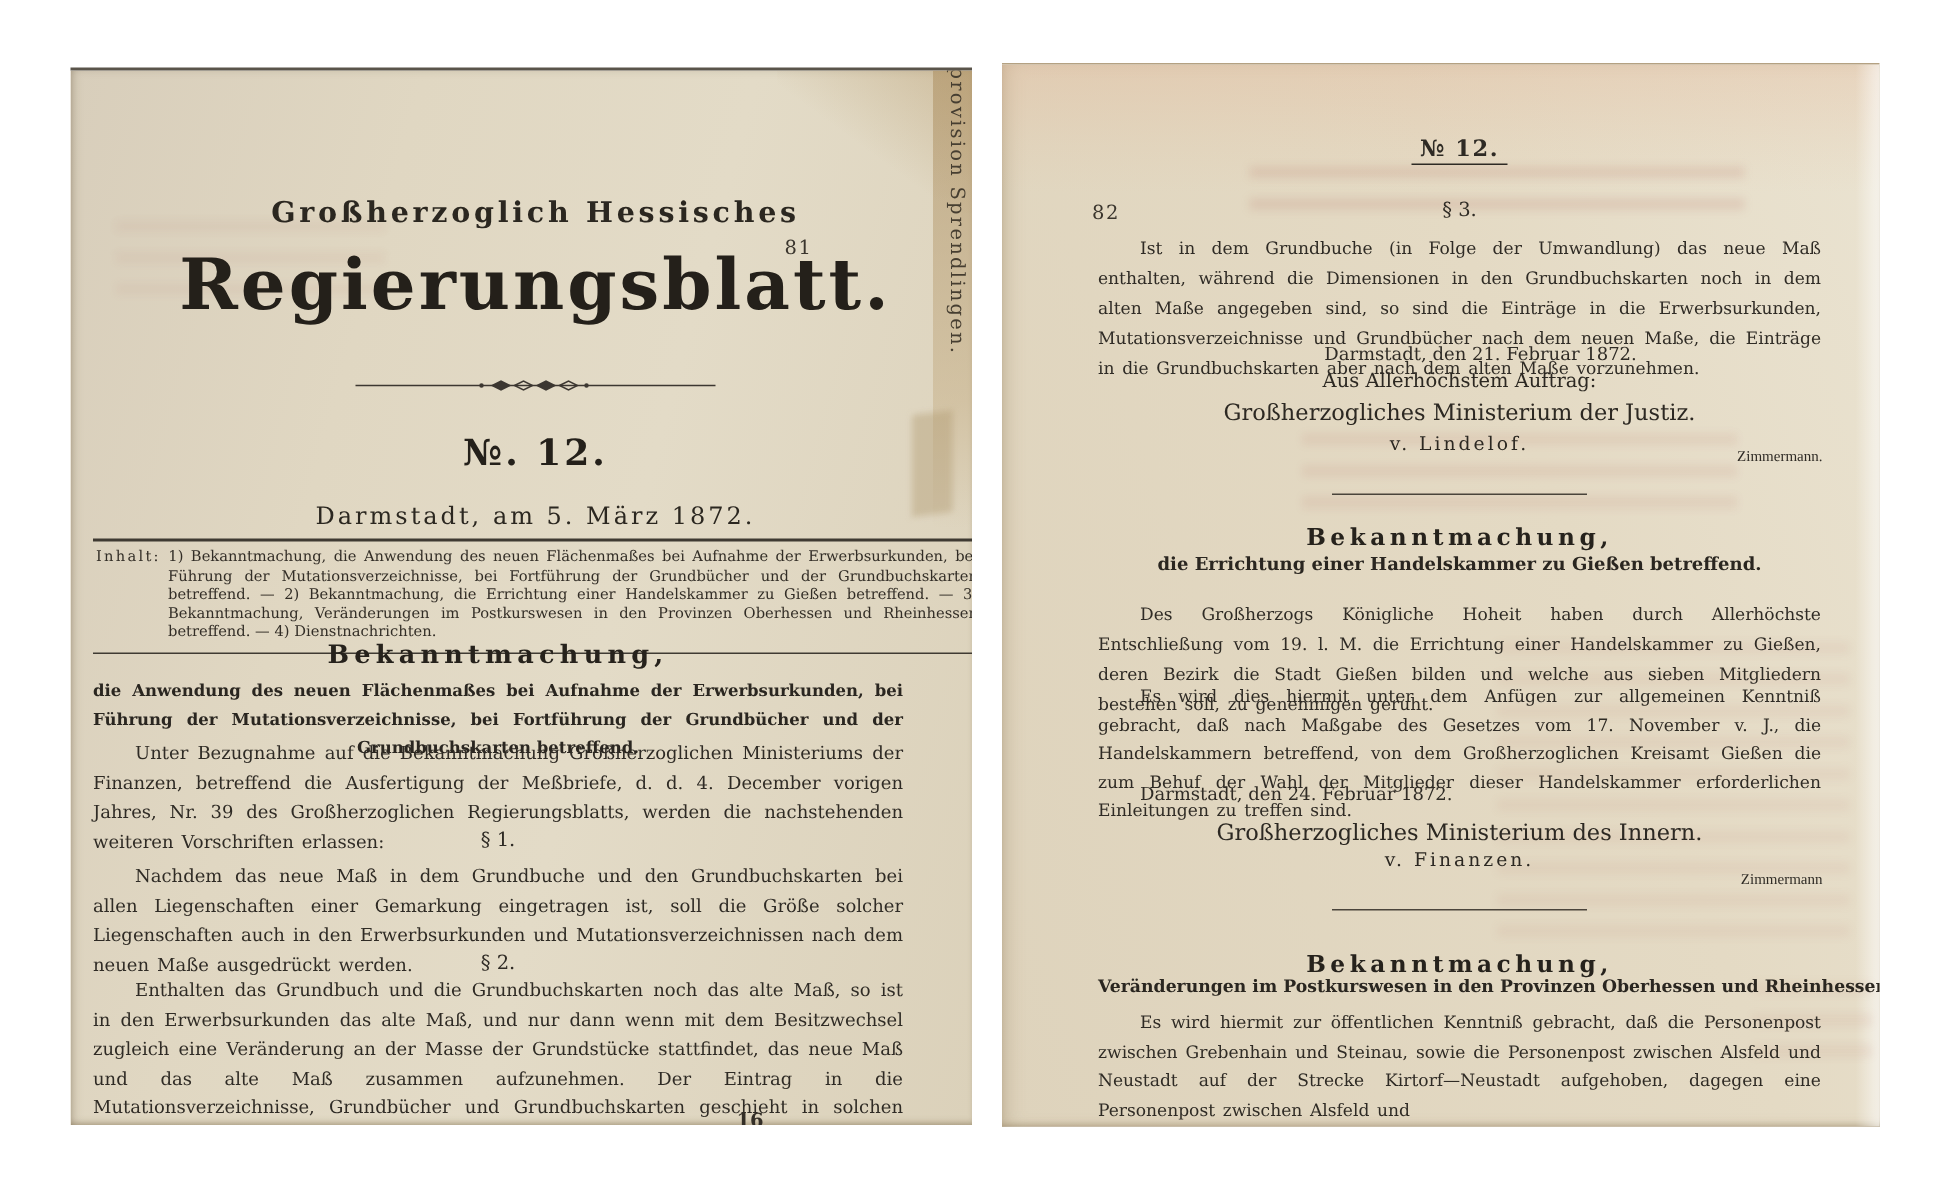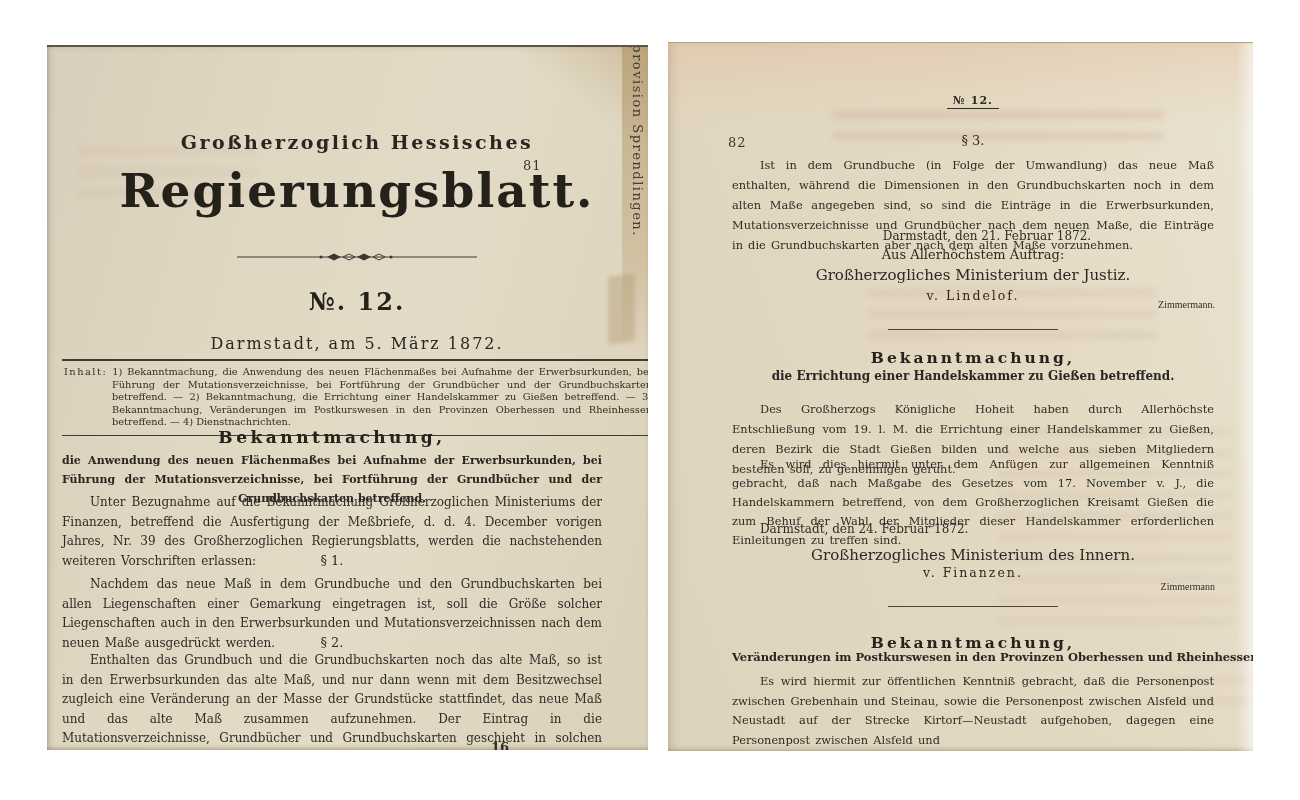--- a/index.html
+++ b/index.html
@@ -56,21 +56,21 @@
   .body-p{font-size:12px;line-height:19.5px;text-align:justify;text-indent:28px;
     word-spacing:1.5px;color:#2f2b25;}
   .sec-label{text-align:center;font-size:13px;color:#2f2b25;}
   .sig-mark{position:absolute;left:444px;top:693px;font-size:13px;font-weight:700;color:#332e27;}
   .margin-note{position:absolute;right:3px;top:-9px;writing-mode:vertical-rl;
     font-size:13px;letter-spacing:1.5px;color:#463e31;white-space:nowrap;}
   
   .rp{font-size:11.4px;line-height:20px;text-align:justify;text-indent:28px;
     word-spacing:1.5px;color:#2f2b25;}
   .r-issue{position:absolute;left:64px;width:482px;text-align:center;top:46px;}
-  .r-issue span{font-size:11px;font-weight:700;letter-spacing:1px;border-bottom:1.5px solid #2e2a24;padding:0 6px 1px 6px;}
+  .r-issue span{font-size:15px;font-weight:700;letter-spacing:1px;border-bottom:1.5px solid #2e2a24;padding:0 6px 1px 6px;}
   .r-dateline{font-size:12px;text-indent:28px;white-space:nowrap;color:#2f2b25;}
   .cline{text-align:center;white-space:nowrap;color:#2c2822;}
   .countersign{position:absolute;right:38px;font-size:10px;color:#2f2b25;white-space:nowrap;font-family:Liberation Serif, serif;}
   .divider{position:absolute;left:220px;width:170px;border-top:1px solid #4a443b;}
   .h-right{font-size:15.5px;letter-spacing:3px;}
   .sub-right{font-weight:700;text-align:center;white-space:nowrap;color:#2a2620;}
 </style>
 </head>
 <body>
 

